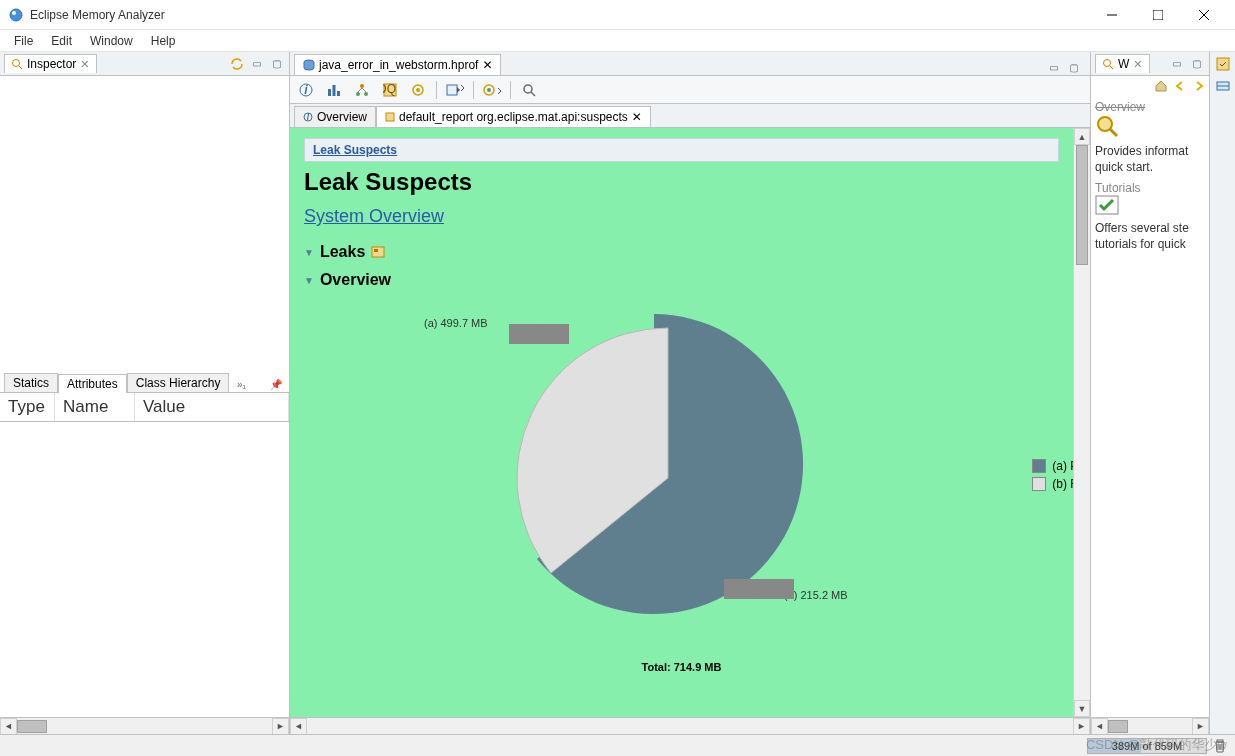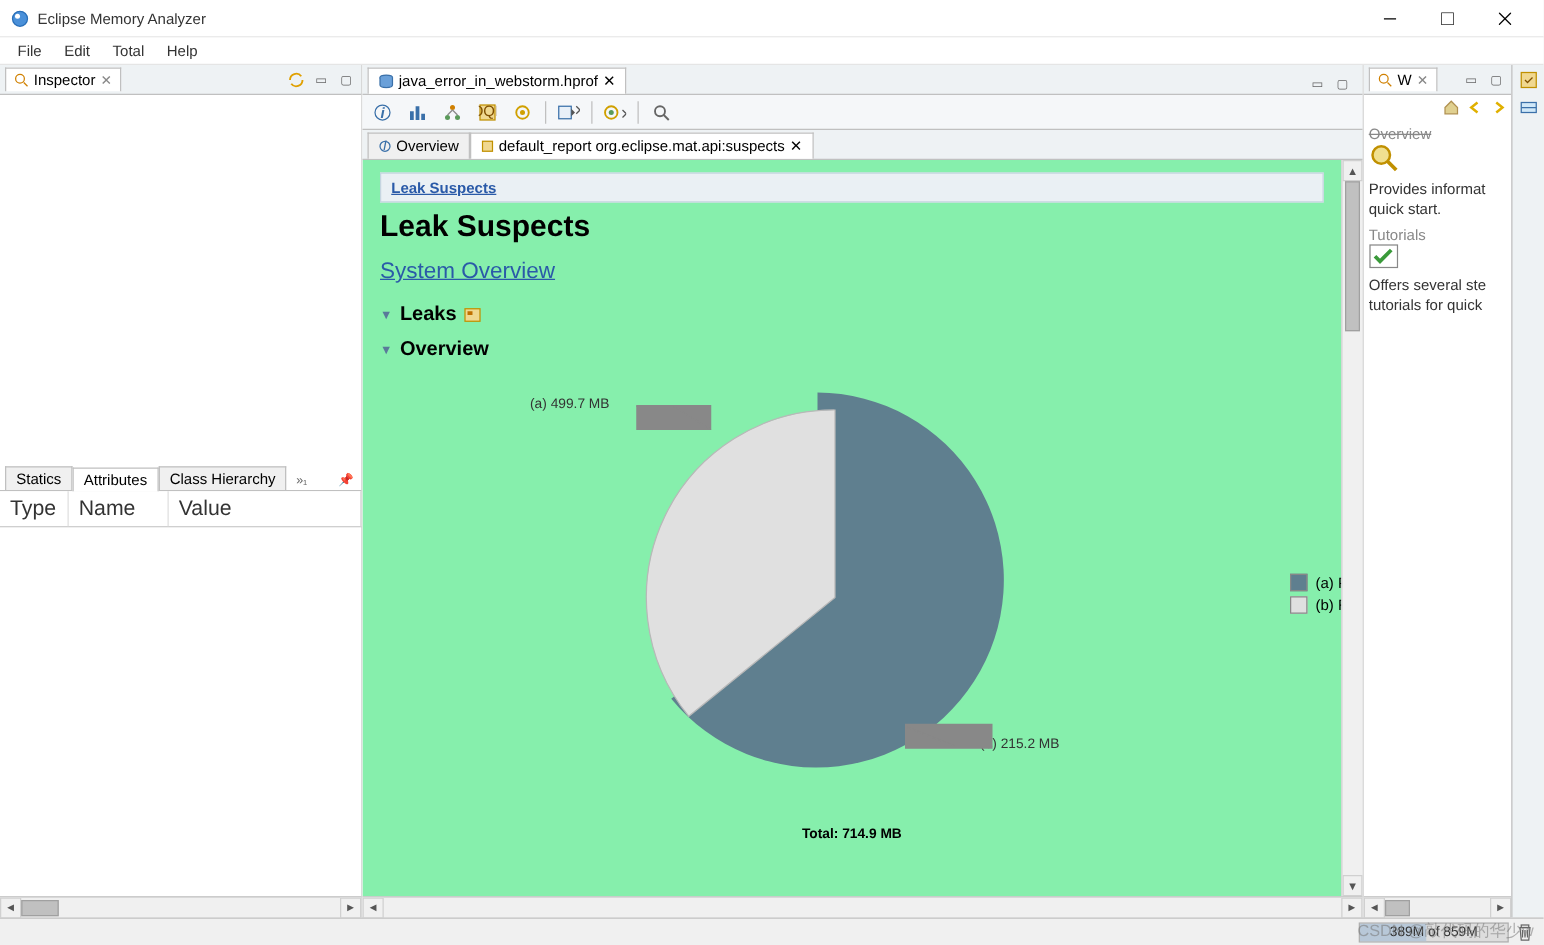--- a/index.html
+++ b/index.html
@@ -115,21 +115,21 @@
           <line x1="0" y1="0" x2="10" y2="10" stroke="#000"></line>
           <line x1="10" y1="0" x2="0" y2="10" stroke="#000"></line>
         </svg>
       </div>
   </div>
 </div>
 
 <div class="menubar">
   <span class="menu-item">File</span>
   <span class="menu-item">Edit</span>
-  <span class="menu-item">Total</span>
+  <span class="menu-item">Window</span>
   <span class="menu-item">Help</span>
 </div>
 
 <div class="workspace">
 
   <div class="left-pane">
     <div class="view-tab-row">
       <div class="view-tab">
         <span>
             <svg width="12" height="12">

